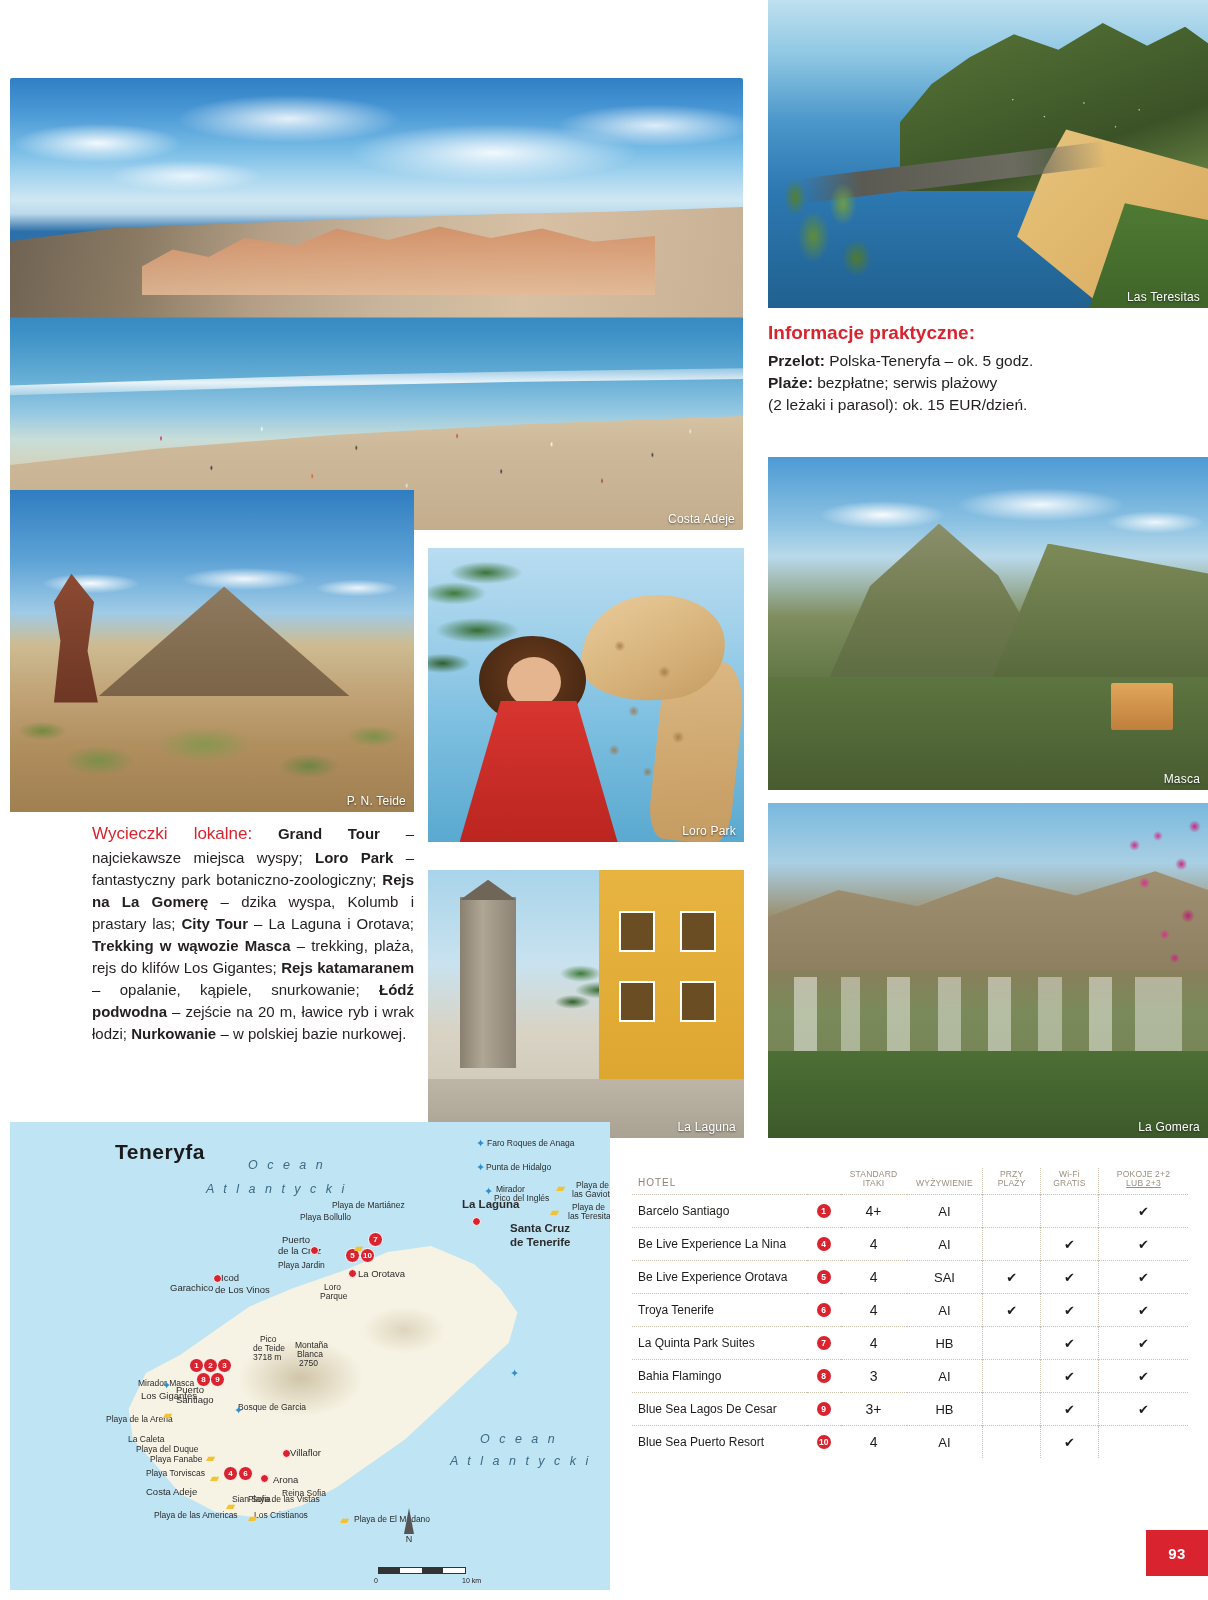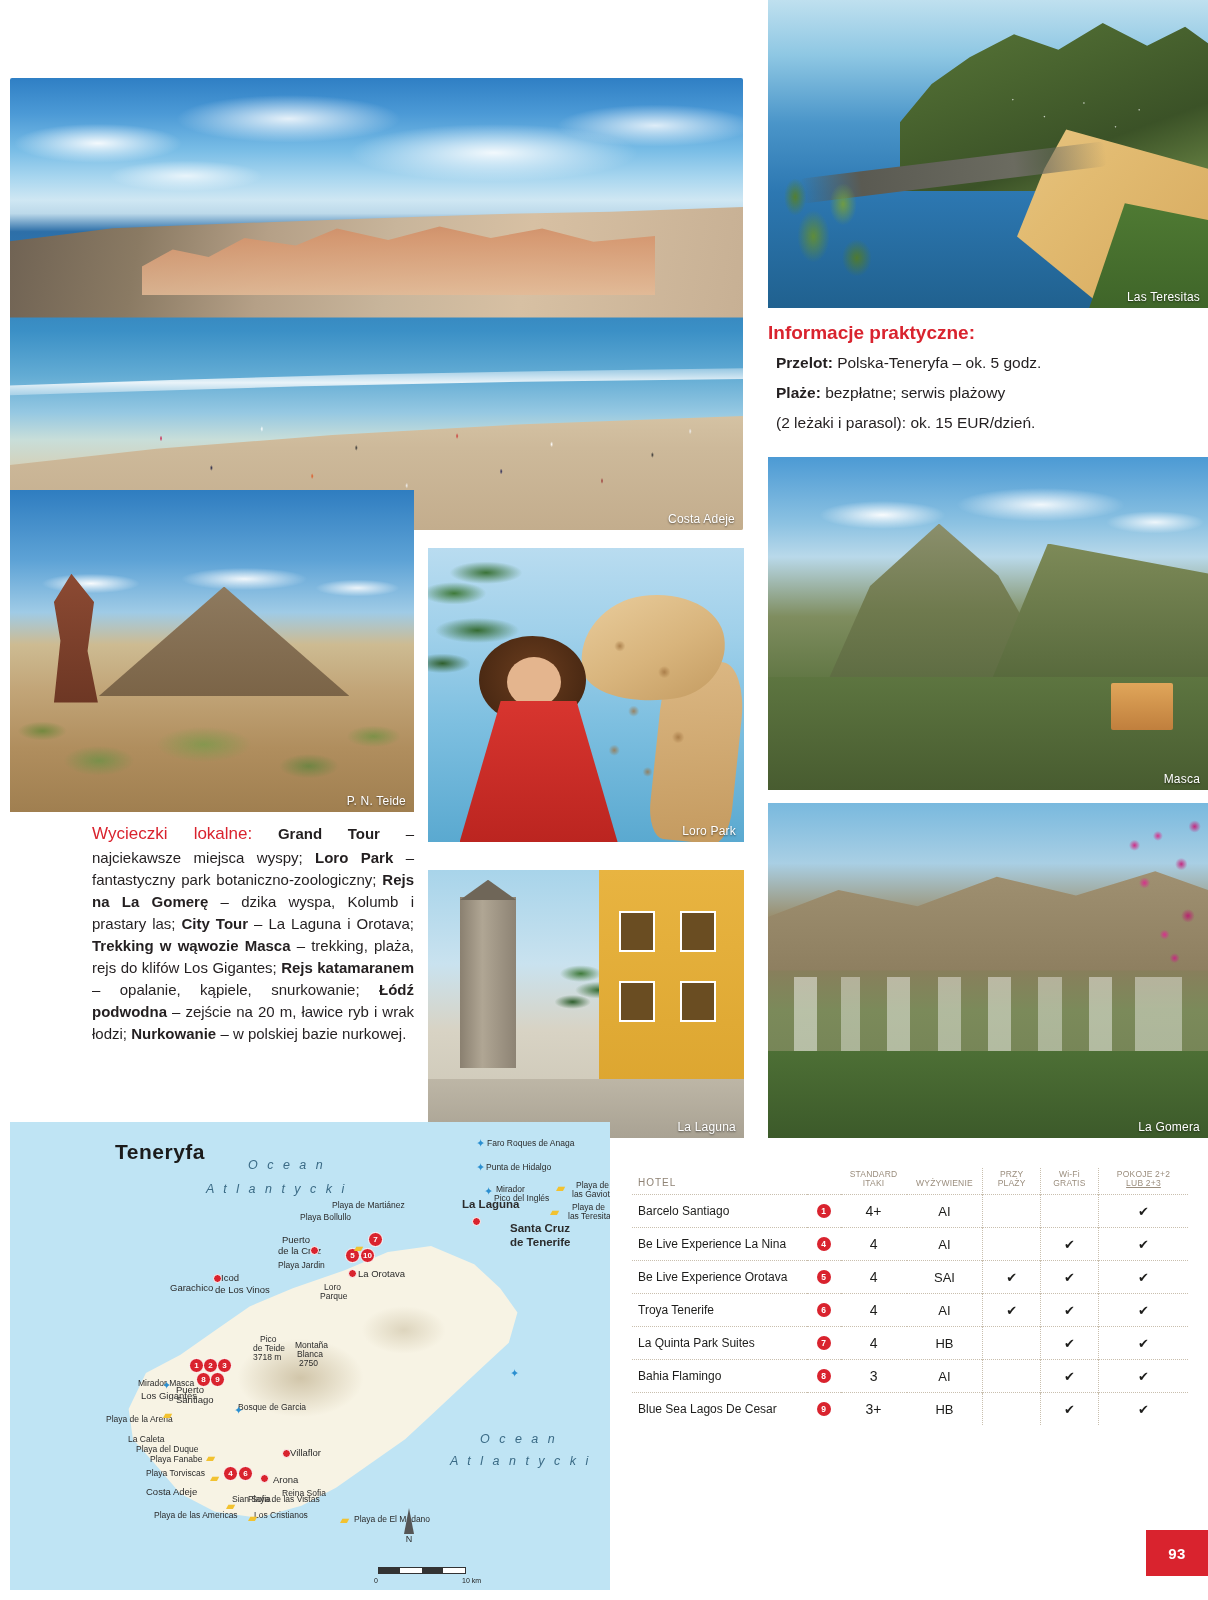--- a/index.html
+++ b/index.html
@@ -329,21 +329,21 @@
     color: #d9232e;
     font-weight: bold;
     font-size: 19px;
     margin: 0 0 6px 0;
     font-family: "Liberation Sans", sans-serif;
   }
   .info-line {
     font-size: 15.5px;
     color: #231f20;
     line-height: 1.42;
-    margin: 8px;
+    margin: 0;
   }
   .info-line b { font-weight: bold; }
   .info-line.justified { text-align: justify; }
 
   .trips-box {
     position: absolute;
     left: 92px; top: 822px; width: 322px;
     font-size: 15px;
     line-height: 1.47;
     color: #231f20;
@@ -818,17 +818,28 @@
           <td class="name">
             <span style="display: block;">Blue Sea Lagos De Cesar</span>
           </td>
           <td><span class="rowpin">9</span></td>
           <td class="num">3+</td>
           <td class="meal">HB</td>
           <td class="check vsep"></td>
           <td class="check vsep">✔</td>
           <td class="check vsep">✔</td>
         </tr>
+        <tr>
+          <td class="name">
+            <span style="display: block;">Blue Sea Puerto Resort</span>
+          </td>
+          <td><span class="rowpin">10</span></td>
+          <td class="num">4</td>
+          <td class="meal">AI</td>
+          <td class="check vsep"></td>
+          <td class="check vsep">✔</td>
+          <td class="check vsep"></td>
+        </tr>
       </tbody>
   </table>
 
   <div id="page-number">93</div>
 </div>
 
 </body></html>

